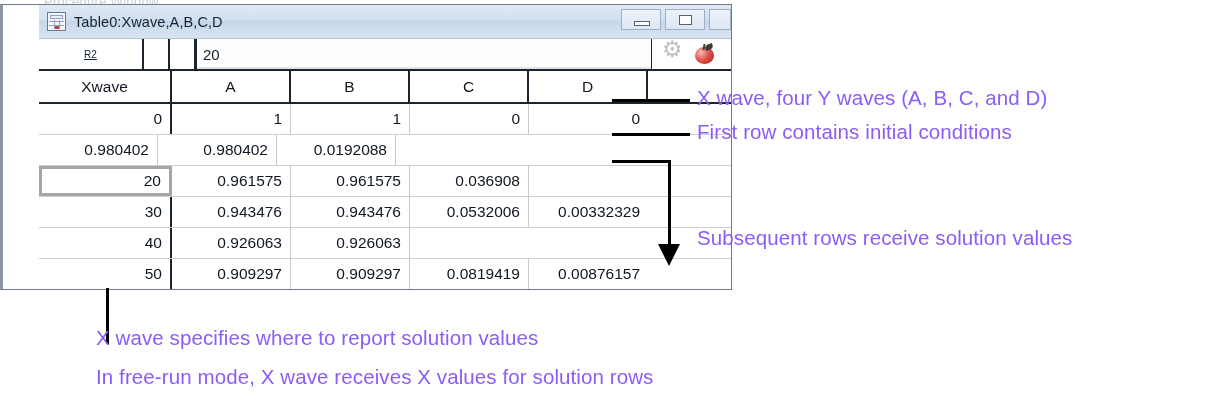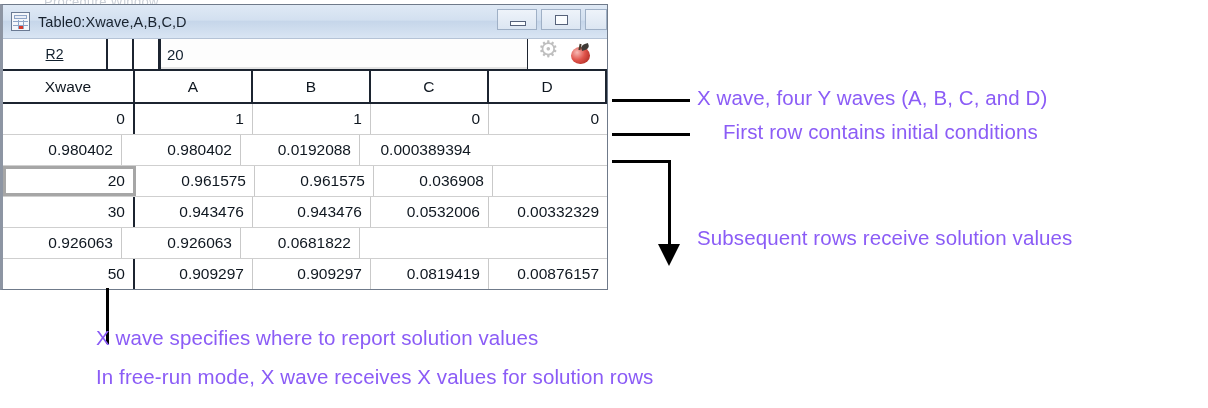--- a/index.html
+++ b/index.html
@@ -27,27 +27,28 @@
     white-space: nowrap;
     opacity: .75;
     filter: blur(0.3px);
   }
 
   
   .table-window {
     position: absolute;
     left: 0px;
     top: 4px;
-    width: 608px;
+    width: 732px;
     height: 286px;
     background: #ffffff;
     border: 1px solid #6f7a8a;
     border-left: 3px solid #8d95a3;
     box-sizing: border-box;
     overflow: hidden;
+    padding-left: 36px;
   }
 
   
   .titlebar {
     position: relative;
     height: 34px;
     background: linear-gradient(to bottom, #dfe9f5 0%, #d3e0f0 45%, #c6d6ea 50%, #d9e5f3 100%);
     border-bottom: 1px solid #b5c3d6;
     display: flex;
     align-items: center;
@@ -123,21 +124,21 @@
     border-bottom: 2px solid #1c2430;
     display: flex;
     align-items: stretch;
     box-sizing: border-box;
   }
   .cellref {
     width: 105px;
     display: flex;
     align-items: center;
     justify-content: center;
-    font-size: 14px;
+    font-size: 10px;
     color: #12202e;
     border-right: 2px solid #1c2430;
     box-sizing: border-box;
     text-decoration: underline;
   }
   .mini-sep {
     width: 26px;
     border-right: 2px solid #1c2430;
     box-sizing: border-box;
   }
@@ -327,59 +328,58 @@
       <div class="cell c1">1</div>
       <div class="cell c2">1</div>
       <div class="cell c3">0</div>
       <div class="cell c4">0</div>
     </div>
 
     <div class="grid-row body">
       <div class="cell c1">0.980402</div>
       <div class="cell c2">0.980402</div>
       <div class="cell c3">0.0192088</div>
-      <div class="cell c4">0.000389394</div>
     </div>
 
     <div class="grid-row body">
       <div class="cell c0 selected">20</div>
       <div class="cell c1">0.961575</div>
       <div class="cell c2">0.961575</div>
       <div class="cell c3">0.036908</div>
     </div>
 
     <div class="grid-row body">
       <div class="cell c0">30</div>
       <div class="cell c1">0.943476</div>
       <div class="cell c2">0.943476</div>
       <div class="cell c3">0.0532006</div>
       <div class="cell c4">0.00332329</div>
     </div>
 
     <div class="grid-row body">
+      <div class="cell c0">40</div>
       <div class="cell c1">0.926063</div>
       <div class="cell c2">0.926063</div>
-      <div class="cell c3">0.0681822</div>
     </div>
 
     <div class="grid-row body">
       <div class="cell c0">50</div>
       <div class="cell c1">0.909297</div>
       <div class="cell c2">0.909297</div>
       <div class="cell c3">0.0819419</div>
       <div class="cell c4">0.00876157</div>
     </div>
   </div>
 </div>
 
 <div class="leader" style="left:612px; top:99px; width:78px; height:3px;"></div>
 <div class="anno-text" style="left:697px; top:86px;">X wave, four Y waves (A, B, C, and D)</div>
 
 <div class="leader" style="left:612px; top:133px; width:78px; height:3px;"></div>
-<div class="anno-text" style="left:723px; top:120px;">First row contains initial conditions</div>
+<div class="anno-text" style="left:697px; top:120px;">First row contains initial conditions</div>
 
 <div class="leader" style="left:612px; top:160px; width:59px; height:3px;"></div>
 <div class="leader" style="left:668px; top:160px; width:3px; height:87px;"></div>
 <div class="arrowhead" style="left:658px; top:244px;"></div>
 
 <div class="anno-text" style="left:697px; top:226px;">Subsequent rows receive solution values</div>
 
 <div class="leader" style="left:106px; top:288px; width:3px; height:56px;"></div>
 
 <div class="anno-text" style="left:96px; top:326px;">X wave specifies where to report solution values</div>

